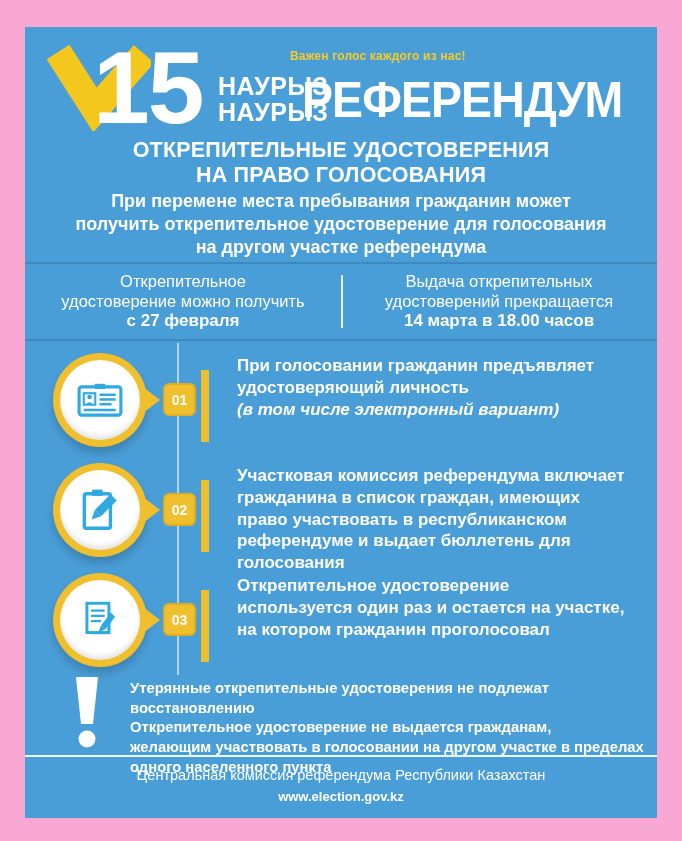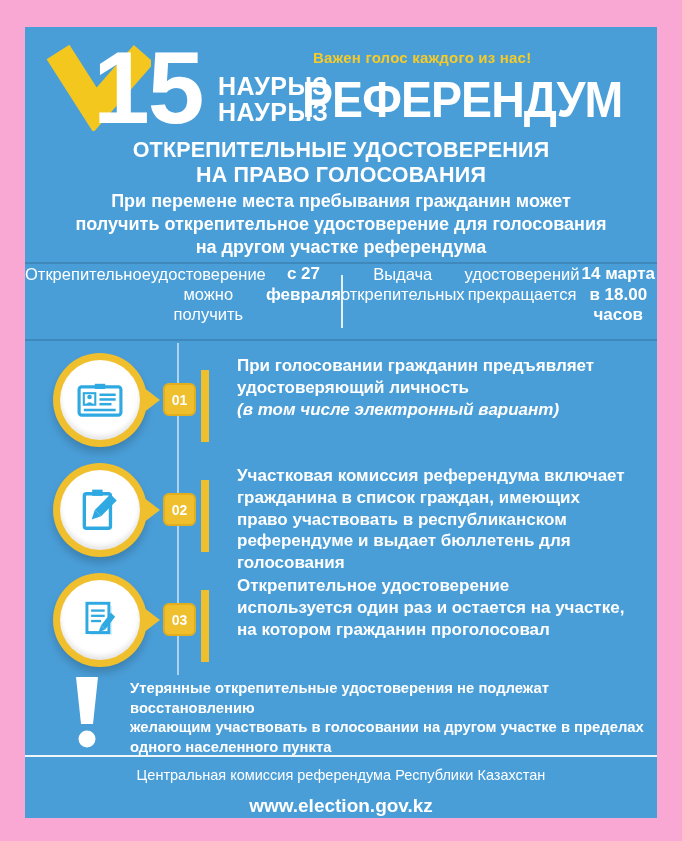--- a/index.html
+++ b/index.html
@@ -8,36 +8,36 @@
   .page { position:relative; width:682px; height:841px; background:#f9a8d4; overflow:hidden; }
   .poster { position:absolute; left:25px; top:27px; width:632px; height:791px;
             background:#4A9ED8; color:#fff; overflow:hidden; }
 
   
   .logo-check { position:absolute; left:20px; top:16px; width:106px; height:88px; }
   .logo-day   { position:absolute; left:68px; top:10px; font-size:102px; font-weight:bold;
                 line-height:1; letter-spacing:-2px; color:#fff; }
   .logo-months{ position:absolute; left:193px; top:46px; font-size:25px; font-weight:bold;
                 line-height:1.05; letter-spacing:.5px; color:#fff; }
-  .tagline    { position:absolute; left:288px; top:22px; font-size:15px; font-weight:bold;
+  .tagline    { position:absolute; left:265px; top:22px; font-size:12px; font-weight:bold;
                 color:#F6CB28; letter-spacing:.2px; }
   .heading    { position:absolute; left:277px; top:44px; font-size:50px; font-weight:bold;
                 letter-spacing:-1px; transform:scaleX(.93); transform-origin:left top;
                 white-space:nowrap; color:#fff; }
 
   
   .section-title { position:absolute; top:111px; left:0; right:0; text-align:center;
                    font-size:21.5px; font-weight:bold; line-height:1.16; letter-spacing:.2px; }
   .lead { position:absolute; top:163px; left:0; right:0; text-align:center;
           font-size:18px; font-weight:bold; line-height:1.28; }
 
   
   .band { position:absolute; top:235px; left:0; right:0; height:79px;
           border-top:2px solid #3E88BC; border-bottom:2px solid #3E88BC; display:flex; }
-  .band-col { flex:1; display:flex; flex-direction:row; justify-content:center;
+  .band-col { flex:1; display:flex; flex-direction:column; justify-content:center;
               text-align:center; font-size:16.5px; line-height:1.22; }
   .band-highlight { font-weight:bold; font-size:17px; }
   .band-divider { position:absolute; left:50%; top:11px; bottom:11px; width:2px;
                   background:rgba(255,255,255,.85); }
 
   
   .steps { position:absolute; top:316px; left:0; right:0; height:390px; }
   .timeline { position:absolute; left:152px; top:0; height:332px; width:2px;
               background:rgba(255,255,255,.55); }
   .step { position:absolute; left:0; right:0; height:112px; }
@@ -65,21 +65,21 @@
   .excl-icon { position:absolute; left:48px; top:2px; width:28px; height:72px; }
   .warning-text { position:absolute; left:105px; top:4px; font-size:14.8px; font-weight:bold;
                   line-height:1.33; }
 
   
   .footer-divider { position:absolute; top:728px; left:0; right:0; height:2px;
                     background:rgba(255,255,255,.9); }
   .footer { position:absolute; top:730px; left:0; right:0; bottom:0; text-align:center;
             padding-top:8px; }
   .footer-org  { font-size:14.5px; margin-top:2px; }
-  .footer-site { font-size:19px; font-weight:bold; margin-top:12px; }
+  .footer-site { font-size:13px; font-weight:bold; margin-top:6px; }
   .footer-site a { color:#fff; text-decoration:none; }
 </style>
 </head>
 <body>
 
 <div class="page">
   <div class="poster">
 
     <svg class="logo-check" viewBox="0 0 106 88">
       <polyline points="13,9 50,67 99,11" fill="none" stroke="#F3C71E" stroke-width="27"></polyline>
@@ -190,20 +190,21 @@
       </div>
     </div>
 
     <div class="warning">
       <svg class="excl-icon" viewBox="0 0 28 72">
         <polygon points="3,0 25,0 20,47 8,47" fill="#ffffff"></polygon>
         <circle cx="14" cy="62" r="8.5" fill="#ffffff"></circle>
       </svg>
       <div class="warning-text">
         <div>Утерянные открепительные удостоверения не подлежат восстановлению</div>
+        <div>Открепительное удостоверение не выдается гражданам,</div>
         <div>желающим участвовать в голосовании на другом участке в пределах</div>
         <div>одного населенного пункта</div>
       </div>
     </div>
 
     <div class="footer-divider"></div>
     <div class="footer">
       <div class="footer-org">Центральная комиссия референдума Республики Казахстан</div>
       <div class="footer-site">
         <a href="#">www.election.gov.kz</a>

